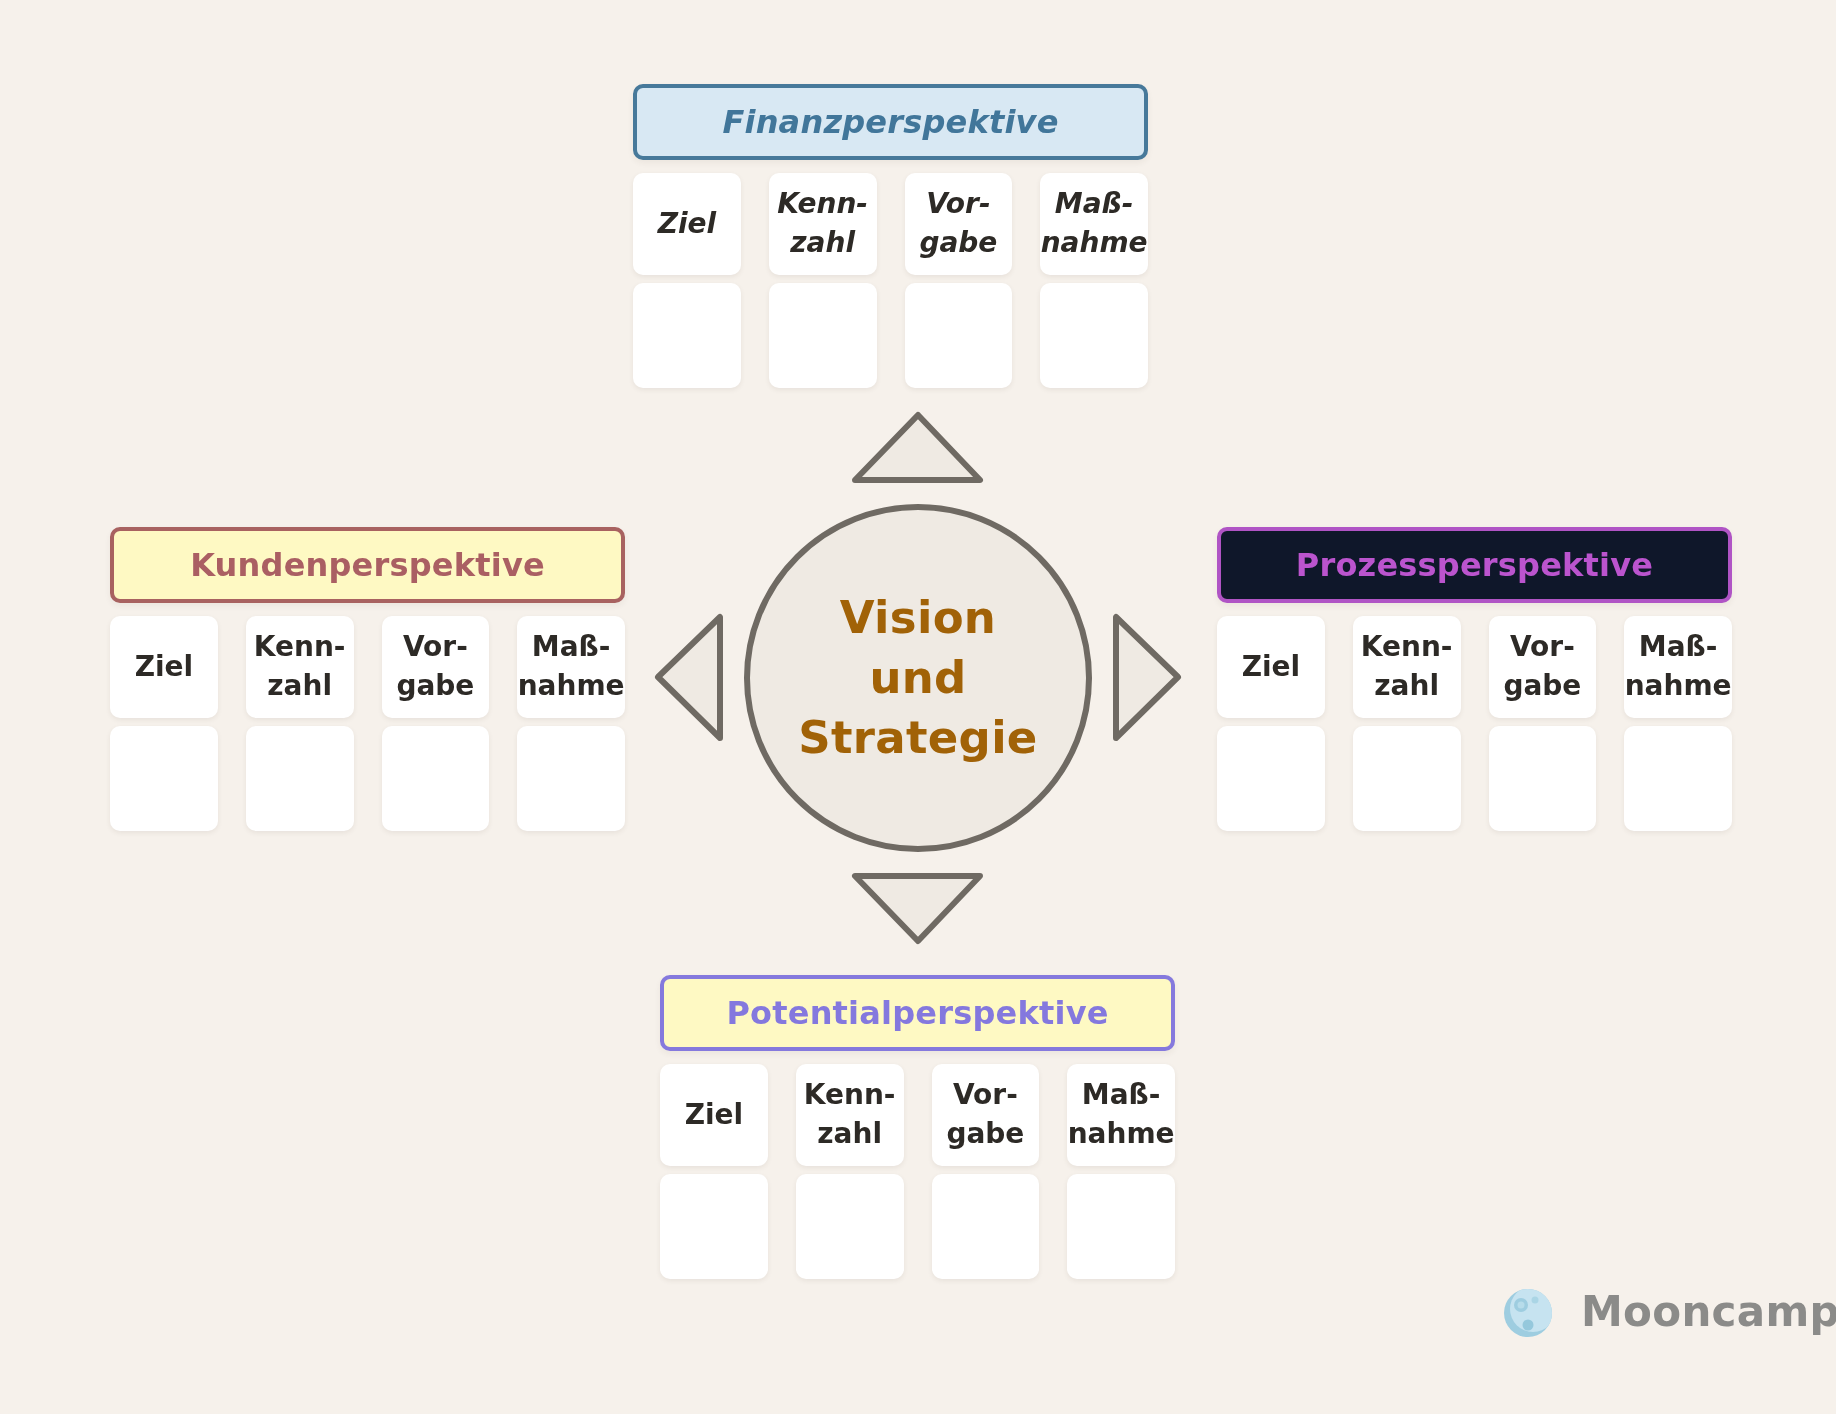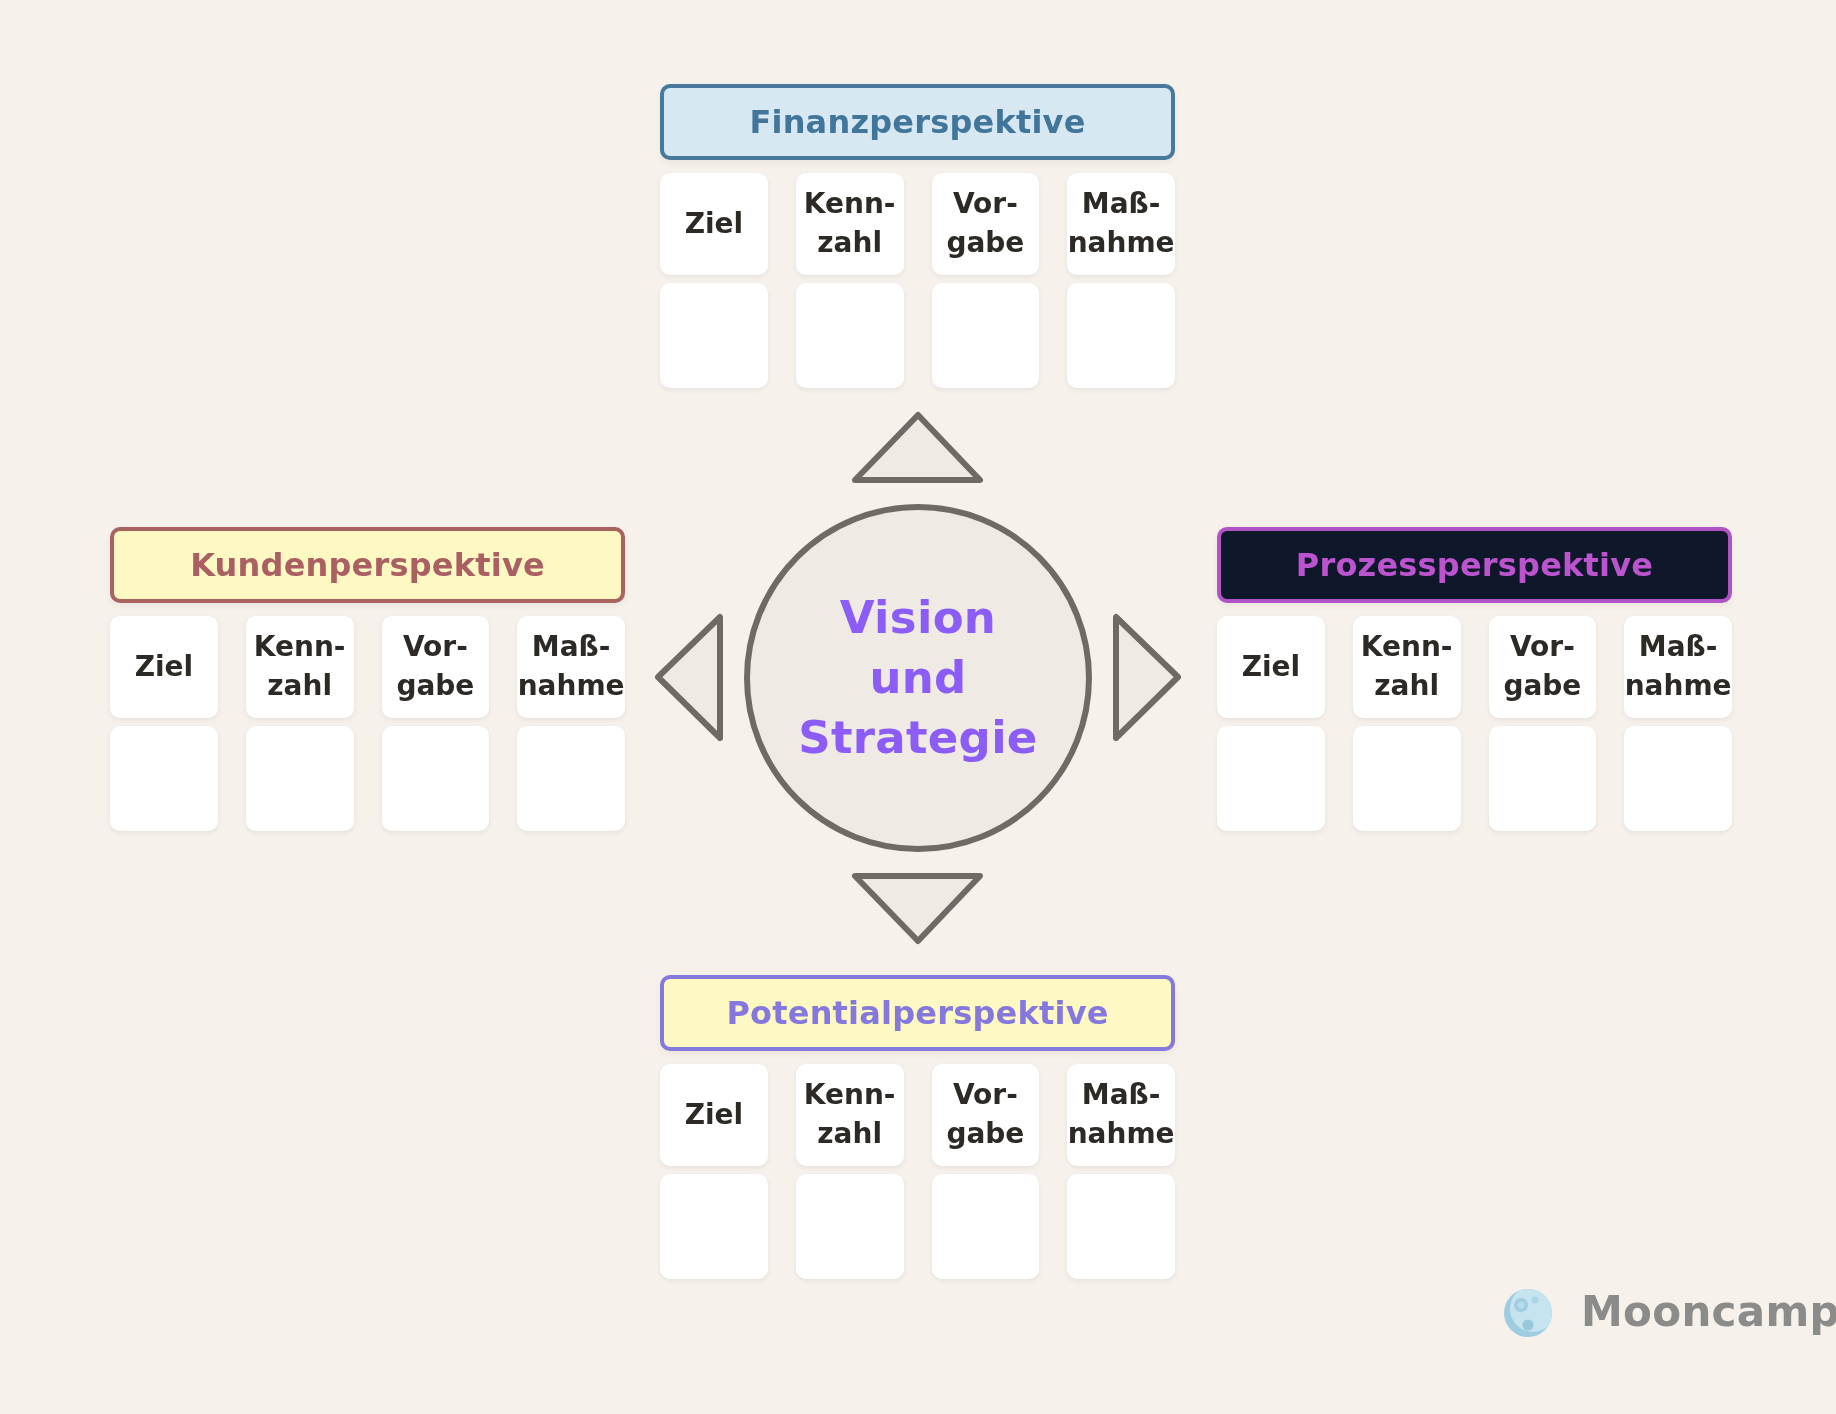--- a/index.html
+++ b/index.html
@@ -52,21 +52,21 @@
     text-align: center;
     white-space: pre-line;
     font-size: 28px;
     font-weight: 600;
     line-height: 1.38;
     color: #2d2a26;
   }
   .label-cell { height: 102px; }
   .empty-cell { height: 105px; }
 
-  #section-finance   { left: 660px;  top: 84px;  }
+  #section-finance   { left: 633px;  top: 84px; font-style: italic;  }
   #section-customer  { left: 110px;  top: 527px; }
   #section-process   { left: 1217px; top: 527px; }
   #section-potential { left: 660px;  top: 975px; }
 
   #section-finance .section-header   { background: #d8e8f3; border-color: #47799a; color: #41769a; }
   #section-customer .section-header  { background: #fef9c3; border-color: #a86260; color: #aa5f63; }
   #section-process .section-header   { background: #0f172a; border-color: #b054c5; color: #bb54ce; }
   #section-potential .section-header { background: #fef9c3; border-color: #8579dd; color: #8478de; }
 
   
@@ -80,21 +80,21 @@
   .vision-text {
     position: absolute;
     left: 768px;
     top: 588px;
     width: 300px;
     text-align: center;
     white-space: pre-line;
     font-size: 45px;
     line-height: 60px;
     font-weight: 700;
-    color: #8b5cf6;
+    color: #a16207;
     letter-spacing: 0.3px;
   }
 
   
   .logo {
     position: absolute;
     left: 1502px;
     top: 1287px;
     display: flex;
     align-items: flex-start;

